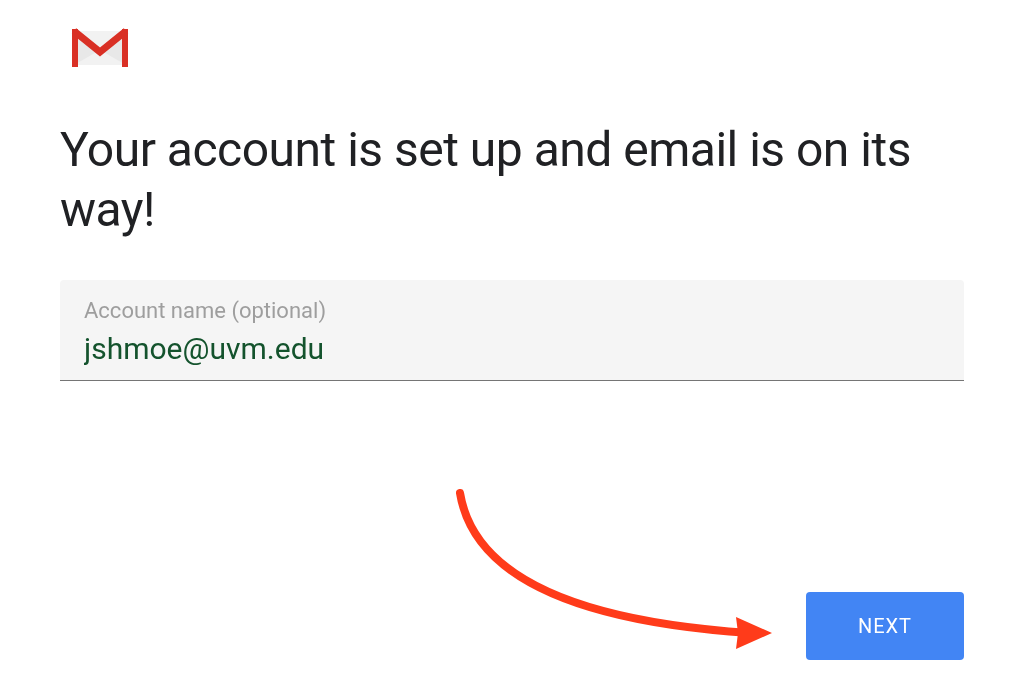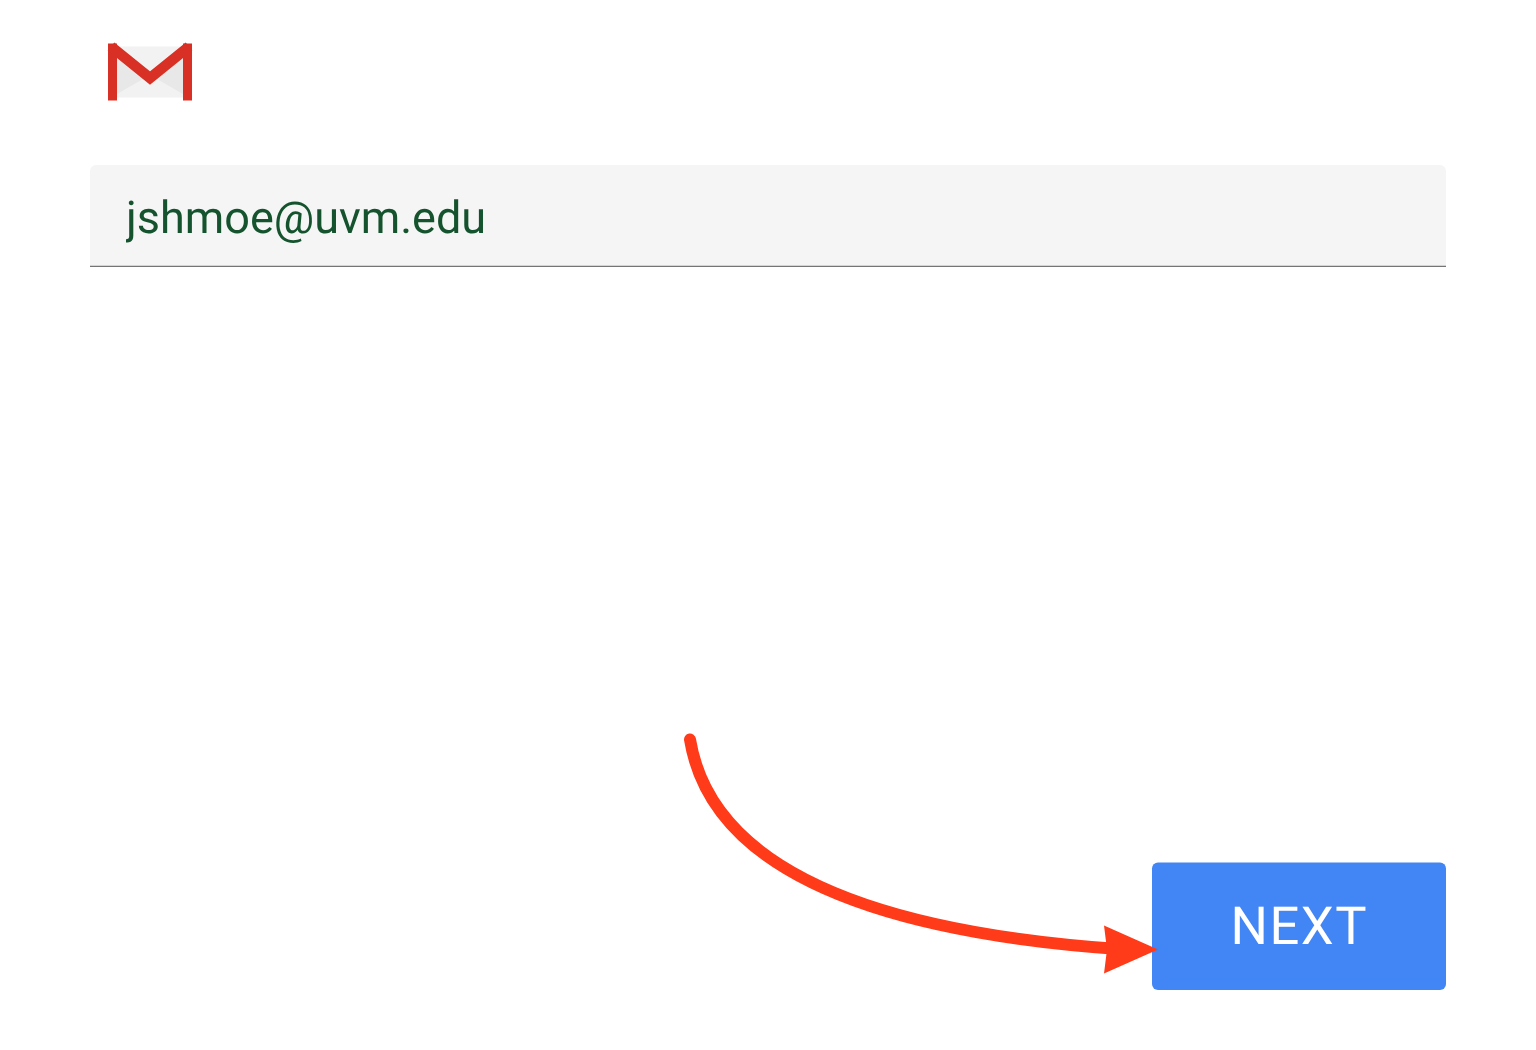--- a/index.html
+++ b/index.html
@@ -61,21 +61,21 @@
       font-family: inherit;
     }
     .next-button {
       position: absolute;
       right: 60px;
       bottom: 40px;
       background: #4285f4;
       color: #ffffff;
       border: none;
       padding: 22px 52px;
-      font-size: 35px;
+      font-size: 20px;
       font-weight: 400;
       letter-spacing: 1px;
       border-radius: 4px;
       cursor: pointer;
       font-family: inherit;
       margin-top: 23px;
     }
     .annotation-arrow {
       position: absolute;
       left: 420px;
@@ -92,22 +92,24 @@
     <svg viewBox="0 0 60 45" width="60" height="45">
       <polygon points="4,6 56,6 56,40 4,40" fill="#f2f2f2"></polygon>
       <polygon points="4,6 30,25 4,40" fill="#e8e8e8"></polygon>
       <polygon points="56,6 30,25 56,40" fill="#e8e8e8"></polygon>
       <polyline points="4,6 30,27 56,6" fill="none" stroke="#d93025" stroke-width="7" stroke-linecap="butt" stroke-linejoin="miter"></polyline>
       <rect x="2" y="4" width="6" height="38" fill="#d93025"></rect>
       <rect x="52" y="4" width="6" height="38" fill="#d93025"></rect>
     </svg>
   </div>
 
+  <h1 class="heading">Your account is set up and email is on its way!</h1>
 
   <div class="input-container">
+    <label class="input-label">Account name (optional)</label>
     <input type="text" class="input-field" value="jshmoe@uvm.edu" style="">
   </div>
 
   <button class="next-button">NEXT</button>
 
   <svg class="annotation-arrow" width="380" height="180" viewBox="0 0 380 180">
     <path d="M 40 8 Q 60 130 330 148" fill="none" stroke="#ff3b1a" stroke-width="8" stroke-linecap="round"></path>
     <polygon points="352,148 316,132 318,148 316,164" fill="#ff3b1a"></polygon>
   </svg>
 

